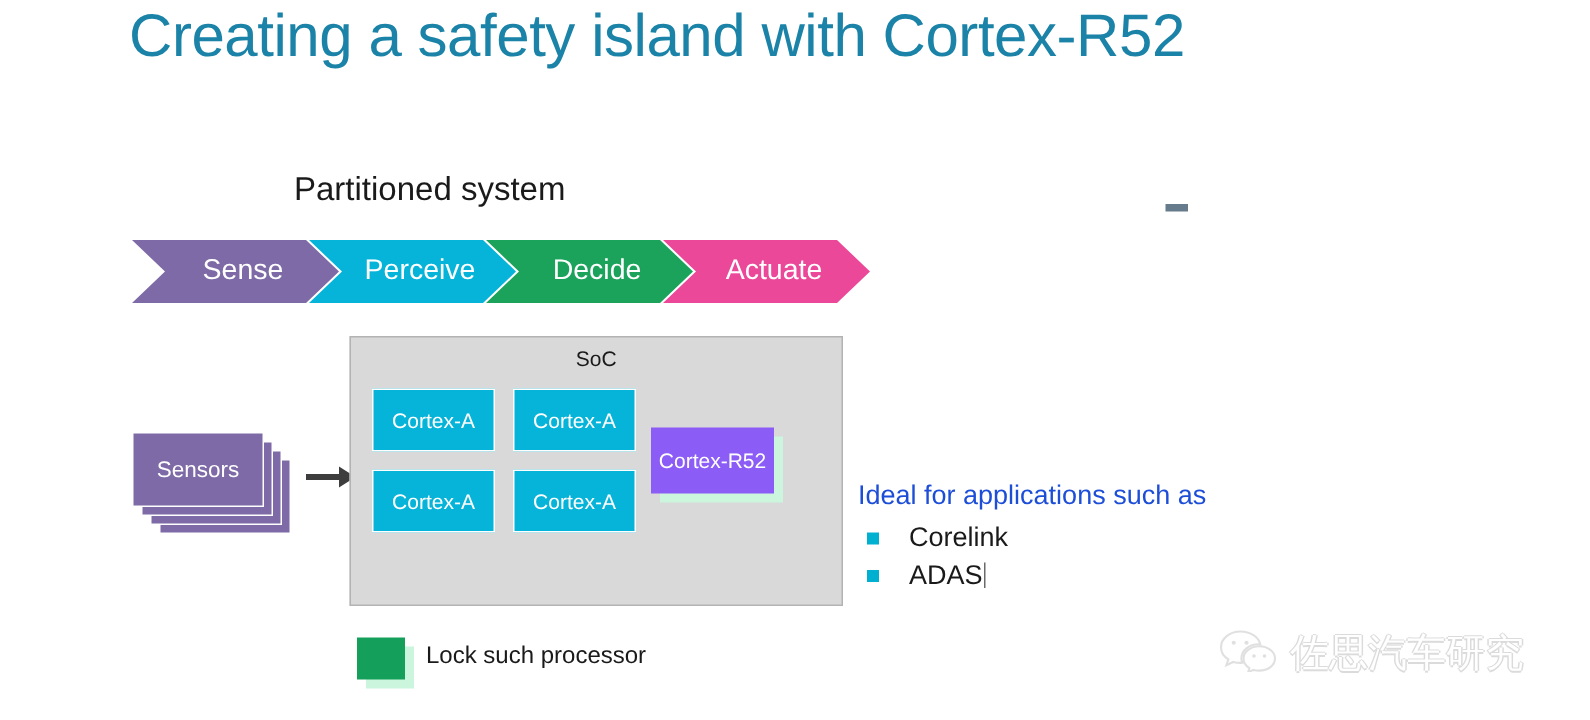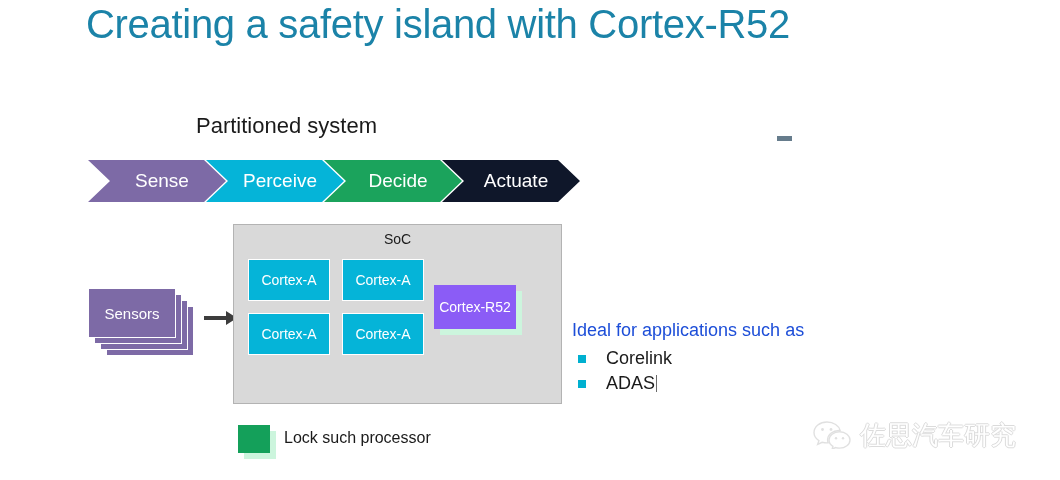--- a/index.html
+++ b/index.html
@@ -318,21 +318,21 @@
   <div class="chevron-row">
     <div class="chevron c0" style="background: rgb(125, 106, 166);">
       <span>Sense</span>
     </div>
     <div class="chevron c1" style="background: rgb(5, 180, 216);">
       <span>Perceive</span>
     </div>
     <div class="chevron c2" style="background: rgb(27, 163, 92);">
       <span>Decide</span>
     </div>
-    <div class="chevron c3" style="background: #0f172a;">
+    <div class="chevron c3" style="background: #ec4899;">
       <span>Actuate</span>
     </div>
   </div>
 
   <div class="sensors-wrap">
     <div class="sensor-card s3" style="background: rgb(125, 106, 166);"></div>
     <div class="sensor-card s2" style="background: rgb(125, 106, 166);"></div>
     <div class="sensor-card s1" style="background: rgb(125, 106, 166);"></div>
     <div class="sensor-card s0" style="background: rgb(125, 106, 166);">
       <span>Sensors</span>

